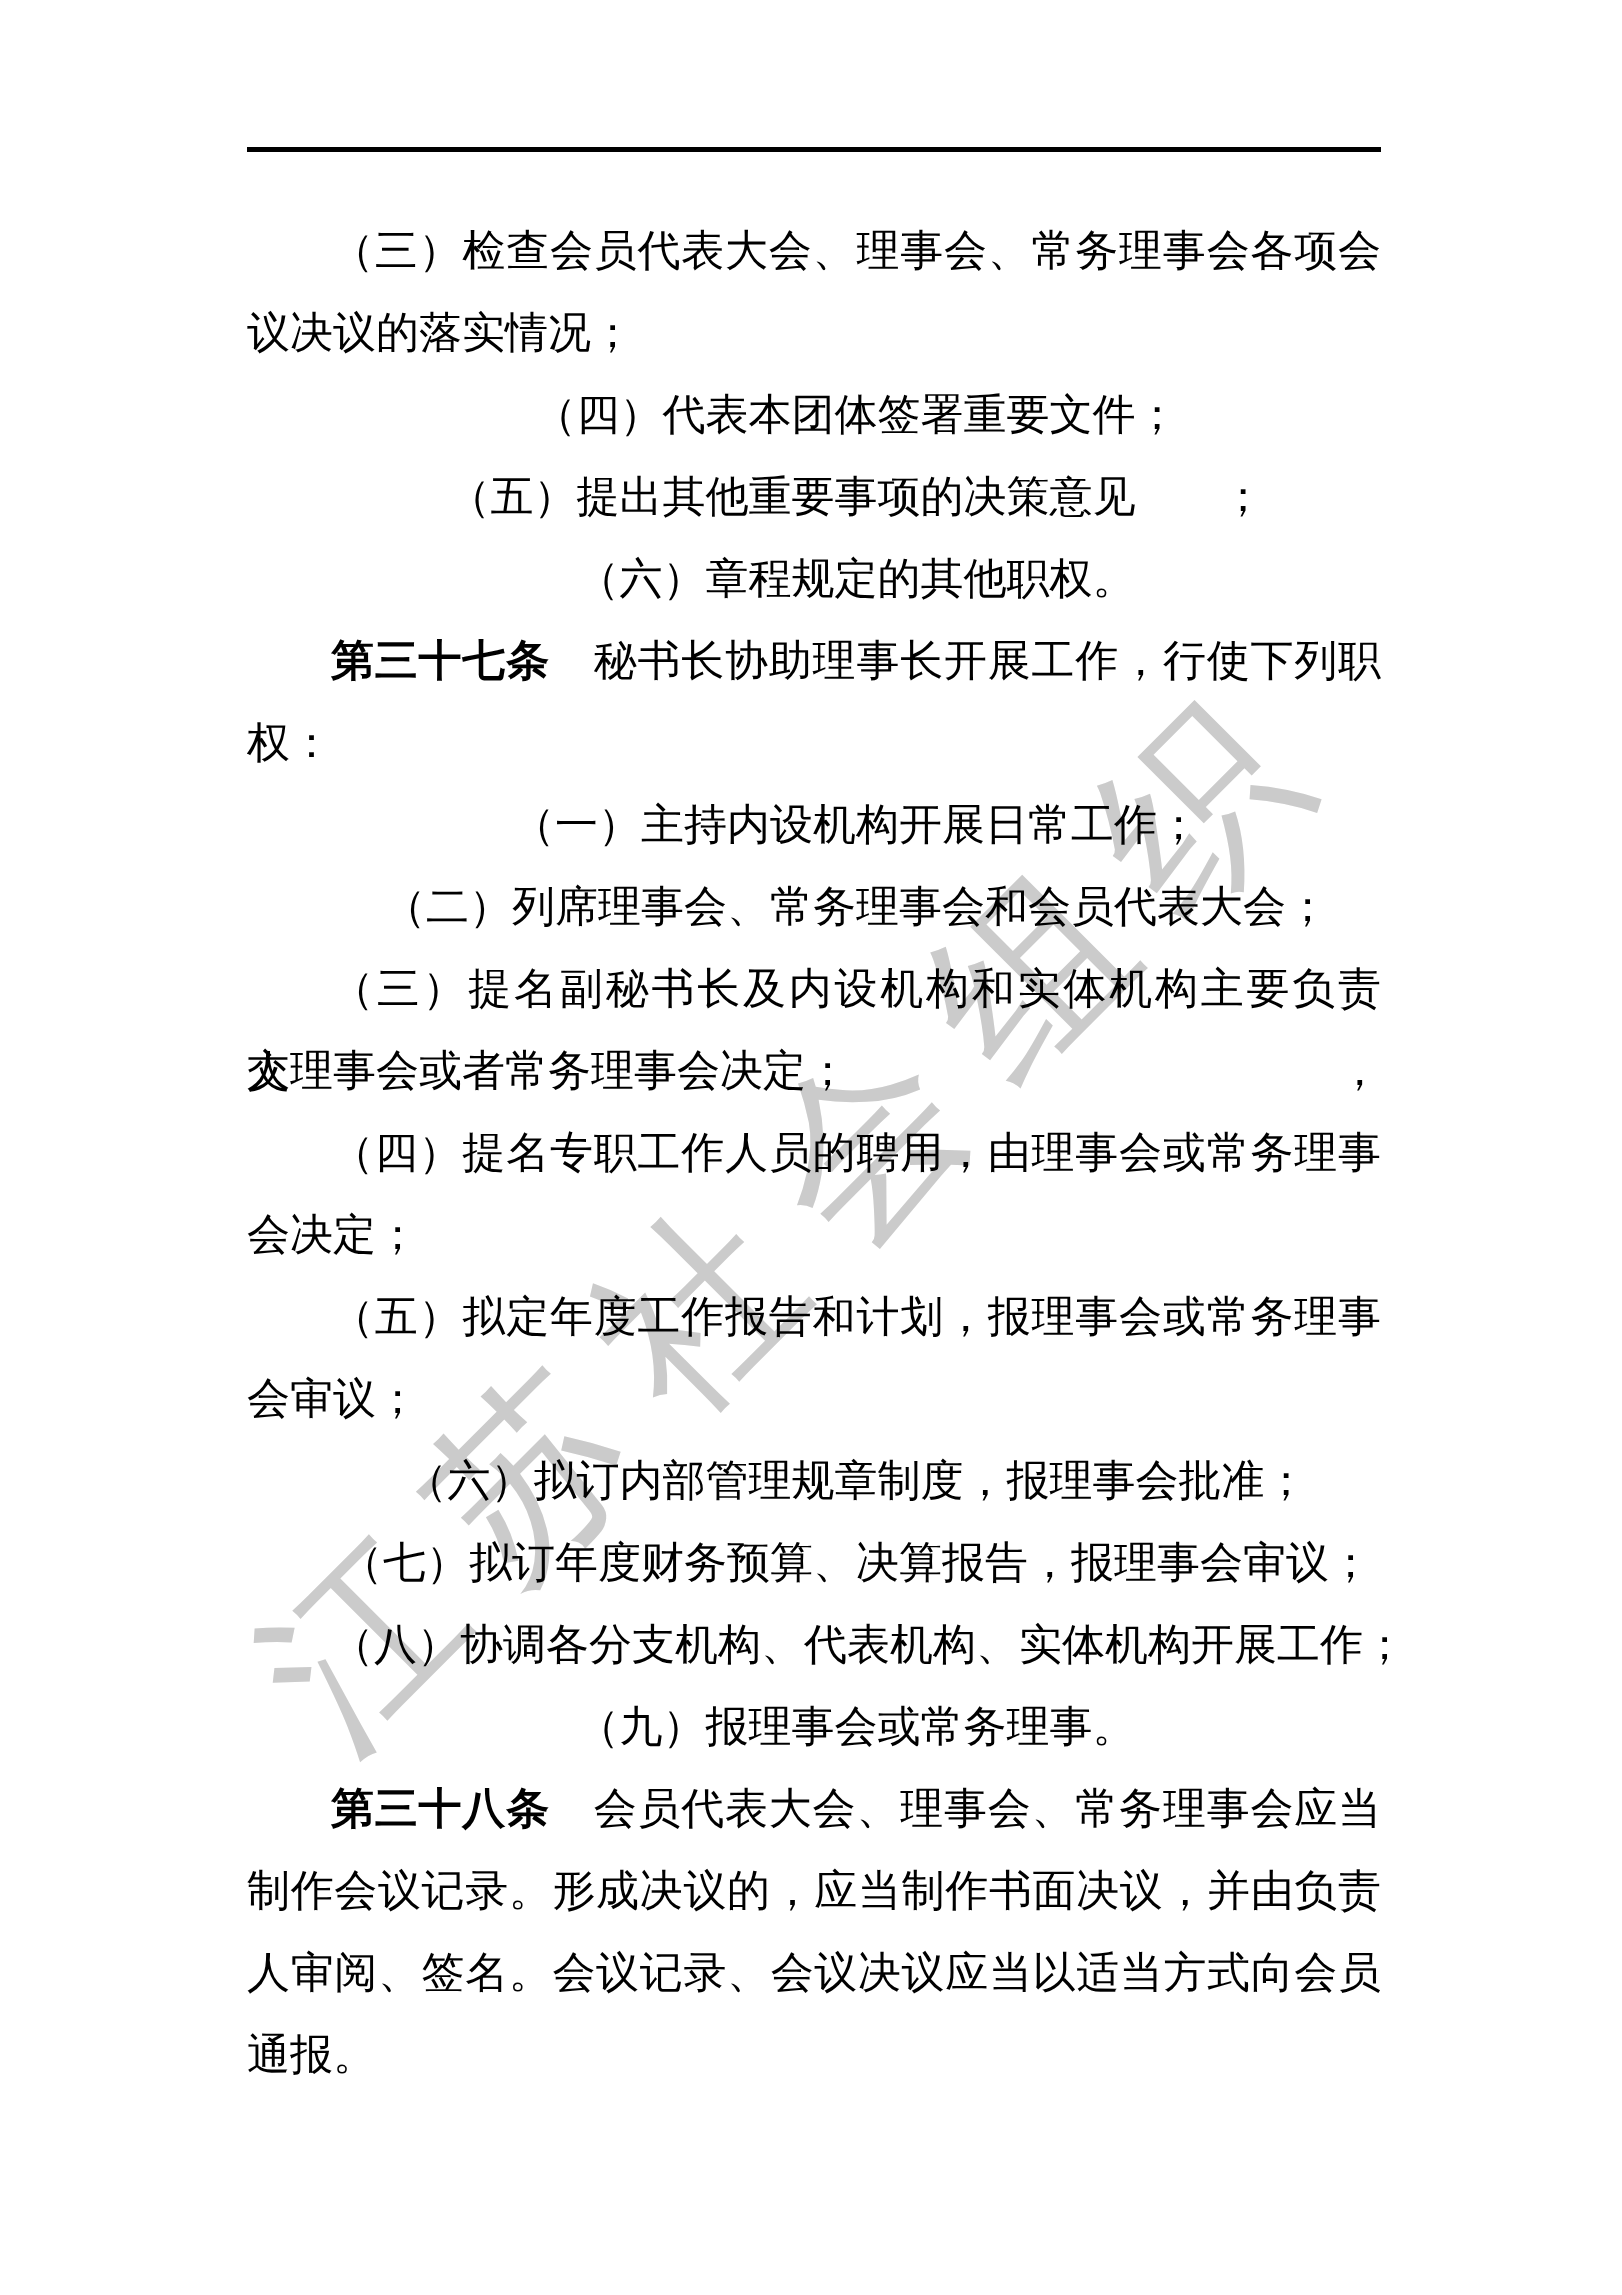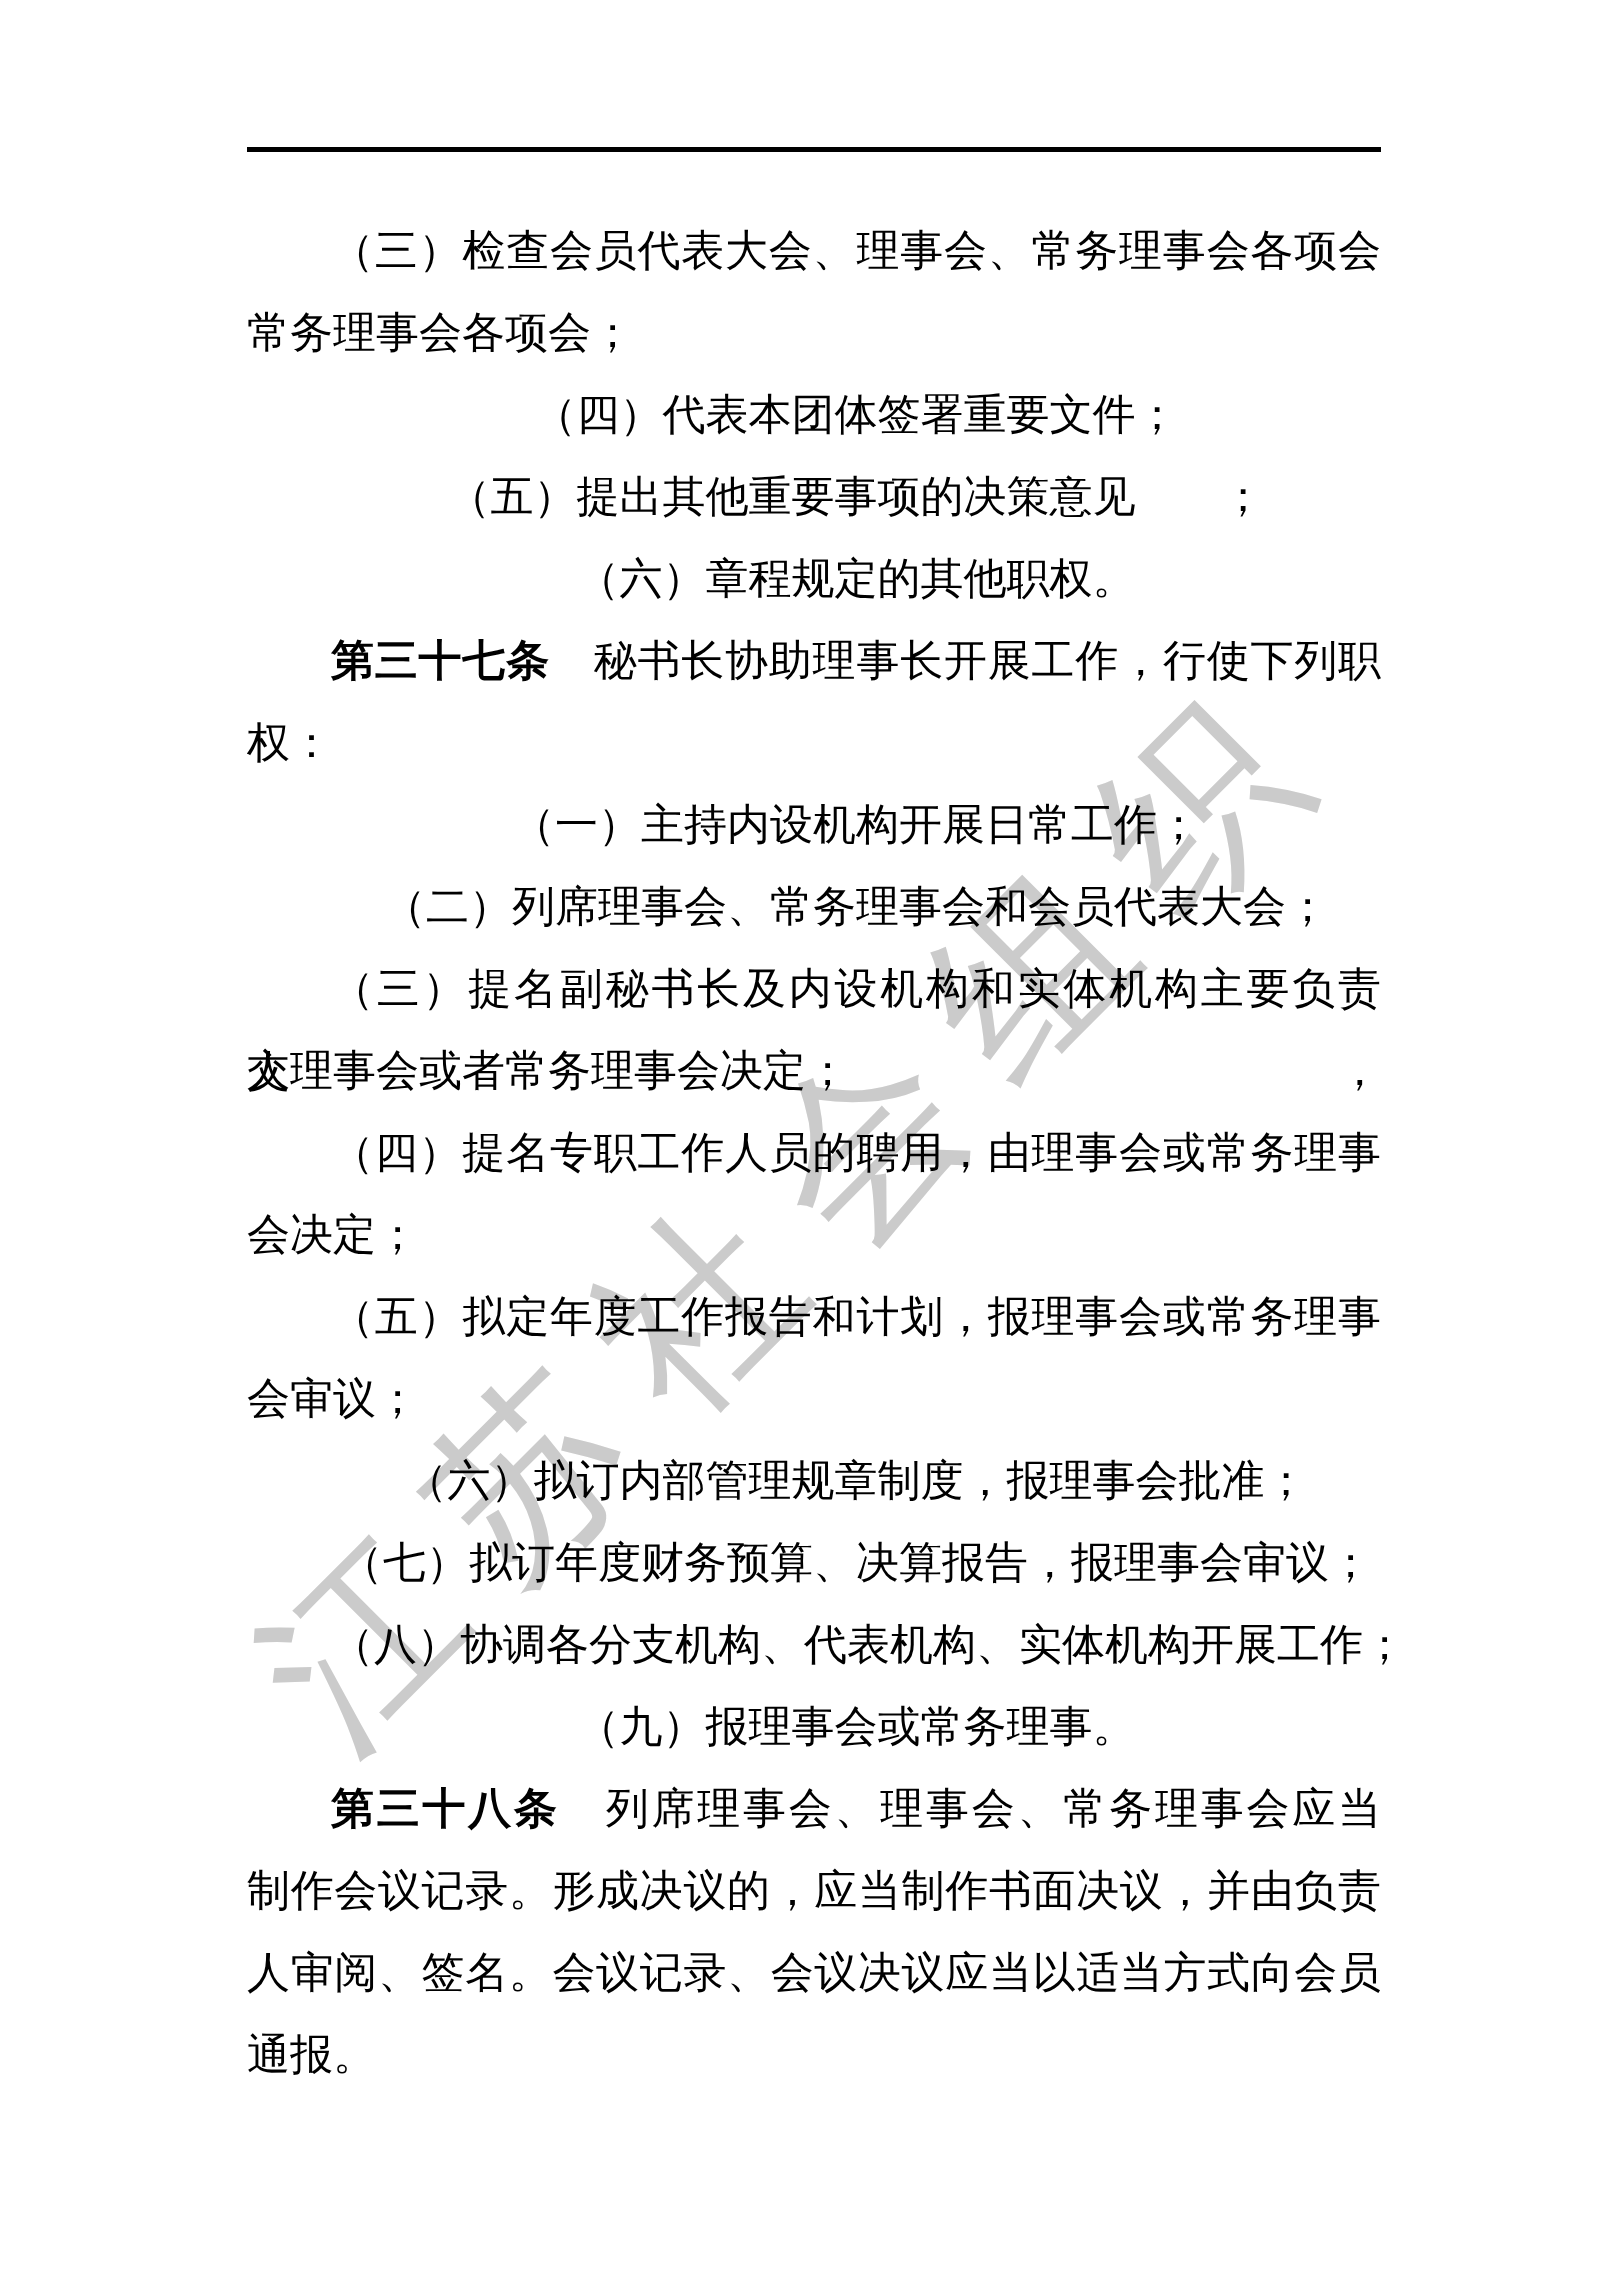--- a/index.html
+++ b/index.html
@@ -67,37 +67,37 @@
   }
 </style>
 </head>
 <body>
 
 <div class="page">
   <div class="watermark" style="color: rgb(203, 203, 203);">江苏社会组织</div>
   <div class="header-rule" style="background: rgb(0, 0, 0);"></div>
   <div class="doc-body" style="color: rgb(0, 0, 0);">
       <div class="line ind j">（三）检查会员代表大会、理事会、常务理事会各项会</div>
-      <div class="line">常务理事会各项会；</div>
+      <div class="line">议决议的落实情况；</div>
       <div class="line ind">（四）代表本团体签署重要文件；</div>
       <div class="line ind">（五）提出其他重要事项的决策意见　　；</div>
       <div class="line ind">（六）章程规定的其他职权。</div>
       <div class="line ind j"><span class="article-no">第三十七条</span><span>　秘书长协助理事长开展工作，行使下列职</span></div>
       <div class="line">权：</div>
       <div class="line ind">（一）主持内设机构开展日常工作；</div>
       <div class="line ind">（二）列席理事会、常务理事会和会员代表大会；</div>
       <div class="line ind j">（三）提名副秘书长及内设机构和实体机构主要负责人，</div>
       <div class="line">交理事会或者常务理事会决定；</div>
       <div class="line ind j">（四）提名专职工作人员的聘用，由理事会或常务理事</div>
       <div class="line">会决定；</div>
       <div class="line ind j">（五）拟定年度工作报告和计划，报理事会或常务理事</div>
       <div class="line">会审议；</div>
       <div class="line ind">（六）拟订内部管理规章制度，报理事会批准；</div>
       <div class="line ind">（七）拟订年度财务预算、决算报告，报理事会审议；</div>
       <div class="line ind">（八）协调各分支机构、代表机构、实体机构开展工作；</div>
       <div class="line ind">（九）报理事会或常务理事。</div>
-      <div class="line ind j"><span class="article-no">第三十八条</span><span>　列席理事会、理事会、常务理事会应当</span></div>
+      <div class="line ind j"><span class="article-no">第三十八条</span><span>　会员代表大会、理事会、常务理事会应当</span></div>
       <div class="line j">制作会议记录。形成决议的，应当制作书面决议，并由负责</div>
       <div class="line j">人审阅、签名。会议记录、会议决议应当以适当方式向会员</div>
       <div class="line">通报。</div>
     </div>
 </div>
 
 
 </body></html>

